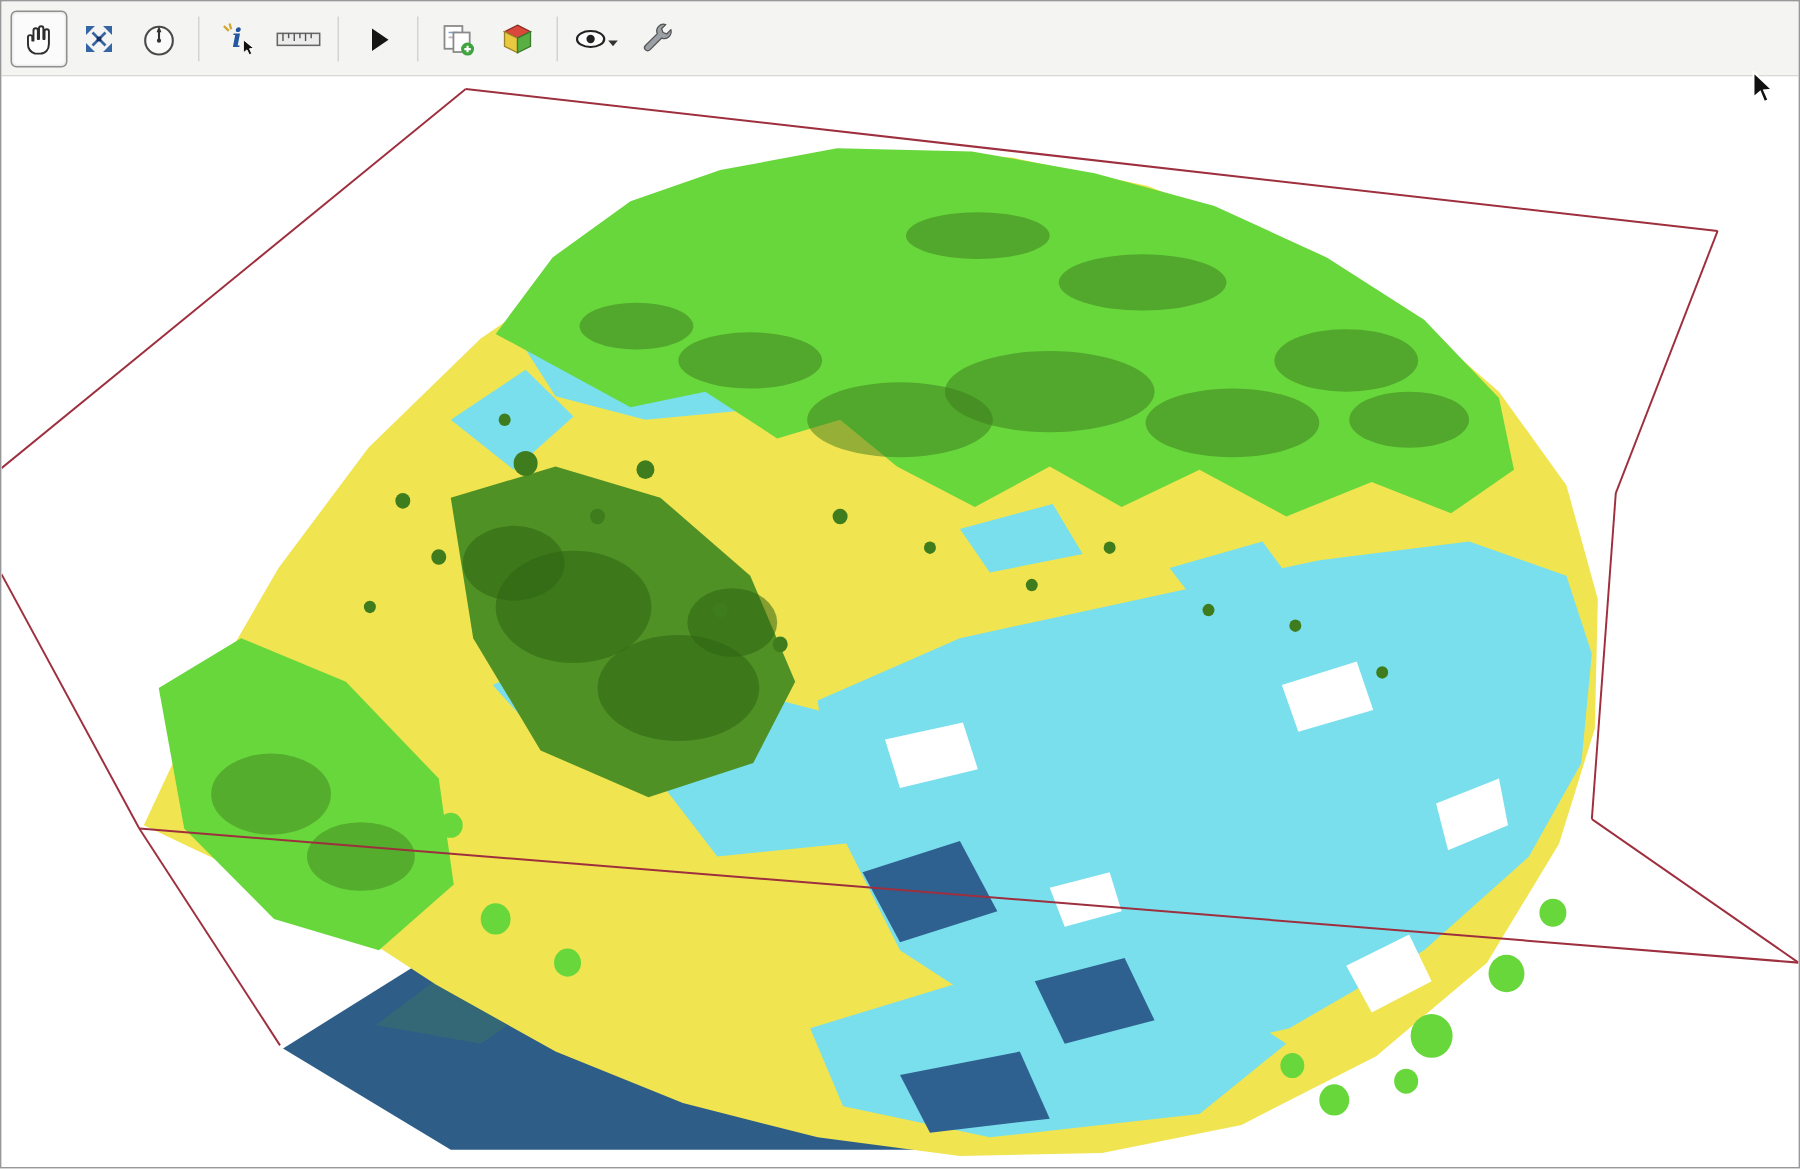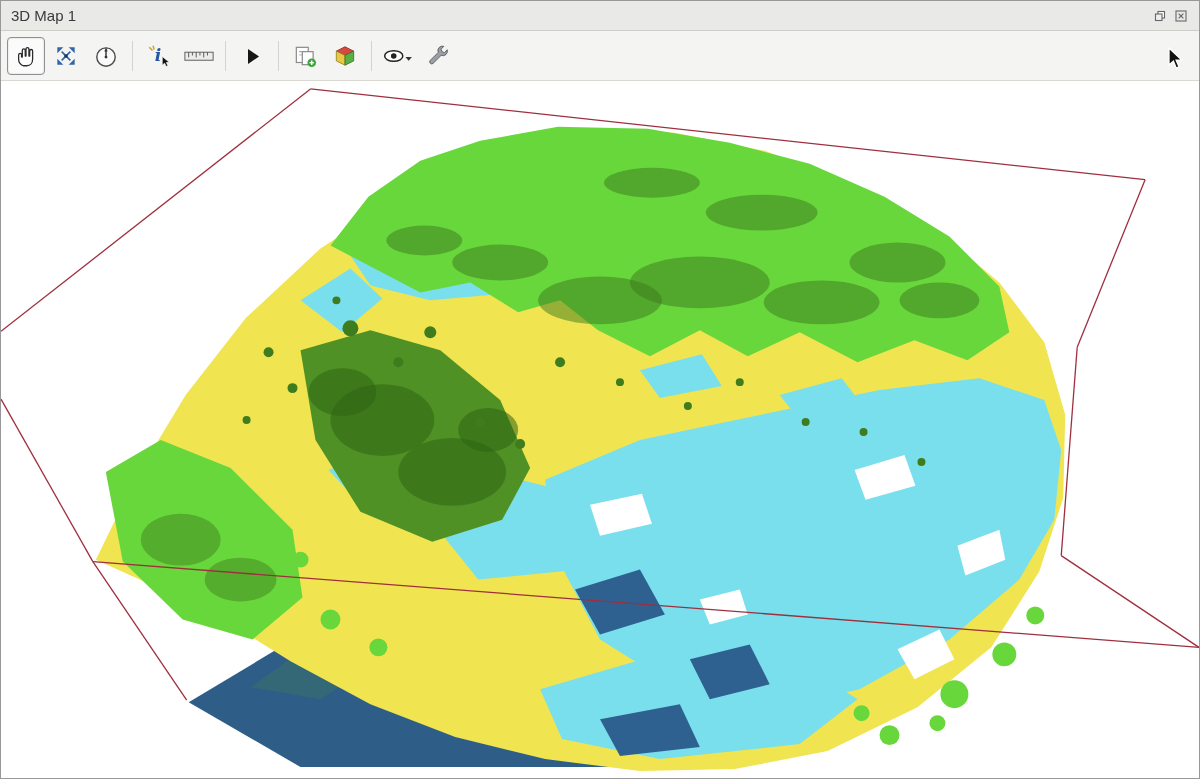--- a/index.html
+++ b/index.html
@@ -27,38 +27,20 @@
   .sep{width:1px;height:30px;background:#d4d4cf;margin:0 5px;flex:0 0 1px;}
   .canvas{flex:1;position:relative;background:#fff;}
   .canvas svg.scene{position:absolute;inset:0;width:100%;height:100%;}
   .cursor{position:absolute;left:1166px;top:46px;pointer-events:none;z-index:10;}
 </style>
 </head>
 <body>
 
 <div class="window">
 
-  <div class="titlebar">
-    <span class="title">3D Map 1</span>
-    <div class="win-controls">
-      <button class="win-btn" title="">
-        <svg width="14" height="14" viewBox="0 0 14 14">
-          <rect x="5" y="2.5" width="6.5" height="6.5" fill="#fff" stroke="#666" stroke-width="1.1"></rect>
-          <rect x="2.5" y="5" width="6.5" height="6.5" fill="#eee" stroke="#666" stroke-width="1.1"></rect>
-        </svg>
-      </button>
-      <button class="win-btn" title="">
-        <svg width="14" height="14" viewBox="0 0 14 14">
-          <rect x="2" y="2" width="10" height="10" fill="none" stroke="#666" stroke-width="1.1"></rect>
-          <line x1="4.6" y1="4.6" x2="9.4" y2="9.4" stroke="#666" stroke-width="1.2"></line>
-          <line x1="9.4" y1="4.6" x2="4.6" y2="9.4" stroke="#666" stroke-width="1.2"></line>
-        </svg>
-      </button>
-    </div>
-  </div>
 
   <div class="toolbar">
 
     <button class="tool-btn active">
       <svg width="26" height="26" viewBox="0 0 24 24">
         <path d="M9.5 21c-2.6-1-4.3-3-4.3-6v-4c0-.8.6-1.4 1.4-1.4.7 0 1.3.6 1.3 1.4V13h.7V6.8c0-.8.6-1.4 1.4-1.4.7 0 1.3.6 1.3 1.4V12h.7V5.6c0-.8.6-1.4 1.4-1.4.7 0 1.3.6 1.3 1.4V12h.7V7.4c0-.8.6-1.4 1.4-1.4.7 0 1.3.6 1.3 1.4V15c0 3.4-2 6-5.4 6z" fill="#fff" stroke="#2d2d2d" stroke-width="1.2" stroke-linejoin="round"></path>
       </svg>
     </button>
 
     <button class="tool-btn">

